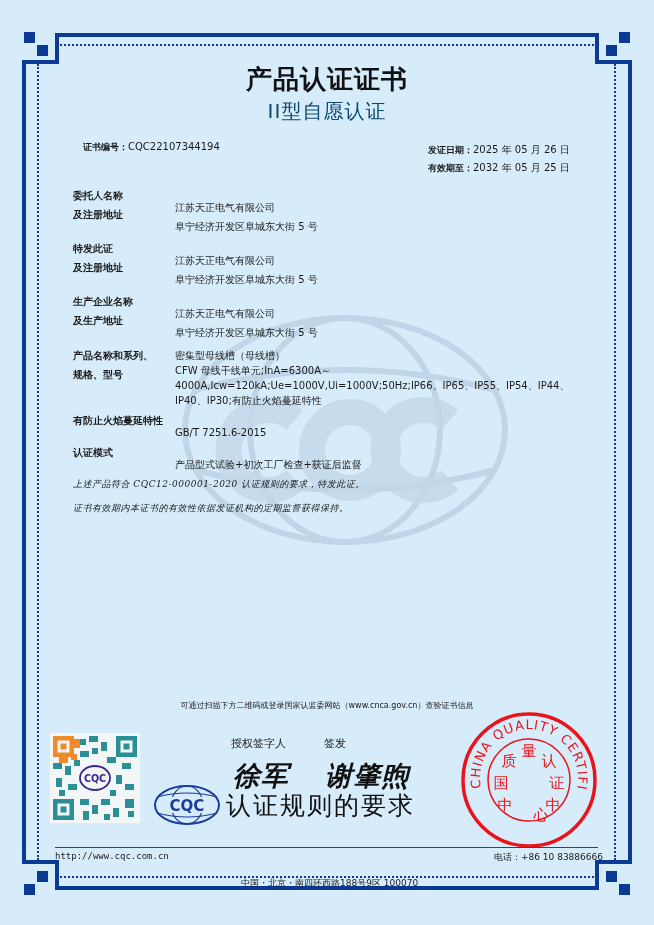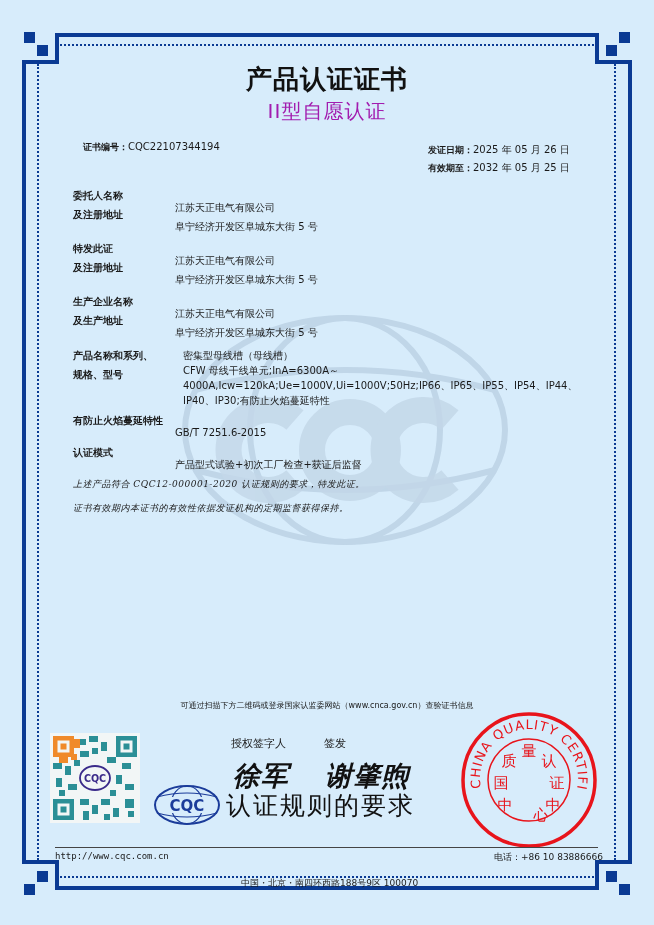--- a/index.html
+++ b/index.html
@@ -7,29 +7,29 @@
          font-family:"DejaVu Sans","Liberation Sans",sans-serif; color:#1a1a1a; }
   .abs { position:absolute; }
   .navy { background:#0a3a93; }
   .sq { position:absolute; width:11px; height:11px; background:#0a3a93; }
   .dotted-h { position:absolute; height:0; border-top:2px dotted #0a3a93; }
   .dotted-v { position:absolute; width:0; border-left:2px dotted #0a3a93; }
 
   .title { position:absolute; left:0; width:654px; top:62px; text-align:center;
            font-size:26px; font-weight:bold; letter-spacing:1px; color:#111; }
   .subtitle { position:absolute; left:0; width:654px; top:98px; text-align:center;
-              font-size:20px; color:#a21caf; letter-spacing:1px; }
+              font-size:20px; color:#0c4a6e; letter-spacing:1px; }
   .cert-no { position:absolute; left:83px; top:141px; font-size:10px; }
   .cert-no .lbl, .dates .lbl { font-family:"DejaVu Serif","Liberation Serif",serif; font-weight:bold; font-size:9px; }
   .dates { position:absolute; left:428px; top:141px; font-size:10px; line-height:17px; }
 
   .row { position:absolute; left:73px; font-size:10px; line-height:19px; }
   .row .k { position:absolute; left:0; font-weight:bold; white-space:nowrap; }
   .row .v { position:absolute; left:102px; white-space:nowrap;margin-top:12px; }
-  .desc { position:absolute; left:175px; font-size:10px; line-height:15px; width:420px;margin-left:8px; }
+  .desc { position:absolute; left:175px; font-size:10px; line-height:15px; width:420px; }
 
   .note { position:absolute; left:73px; font-size:9px; font-family:"DejaVu Serif","Liberation Serif",serif; letter-spacing:0.5px;font-style:italic; }
 
   .scan-note { position:absolute; left:0; width:654px; top:700px; text-align:center; font-size:8px; }
 
   .qr { position:absolute; left:50px; top:733px; width:90px; height:90px; }
   .sig-labels { position:absolute; top:736px; font-size:11px; }
   .sig { position:absolute; top:758px; font-family:"DejaVu Serif","Liberation Serif",serif;
          font-size:27px; font-style:italic; font-weight:bold; color:#111; letter-spacing:1px; }
   .org-name { position:absolute; left:226px; top:789px; font-size:25px; letter-spacing:2px; color:#111; }

